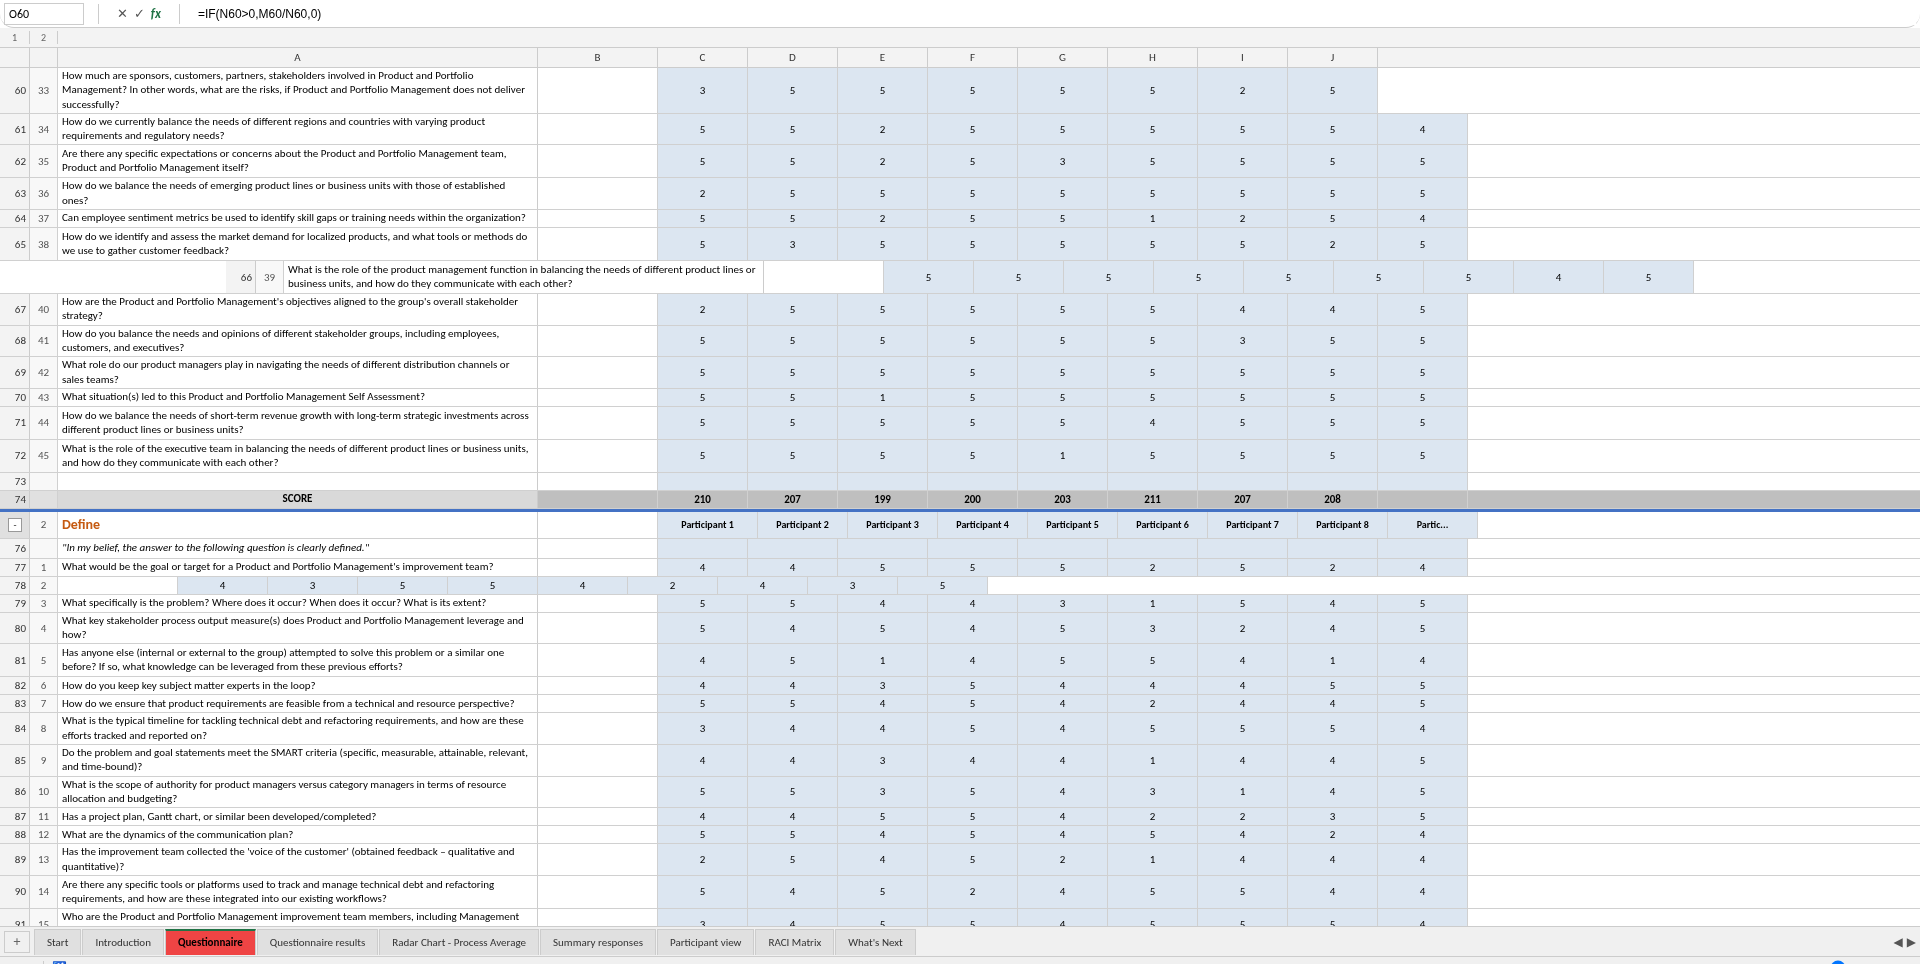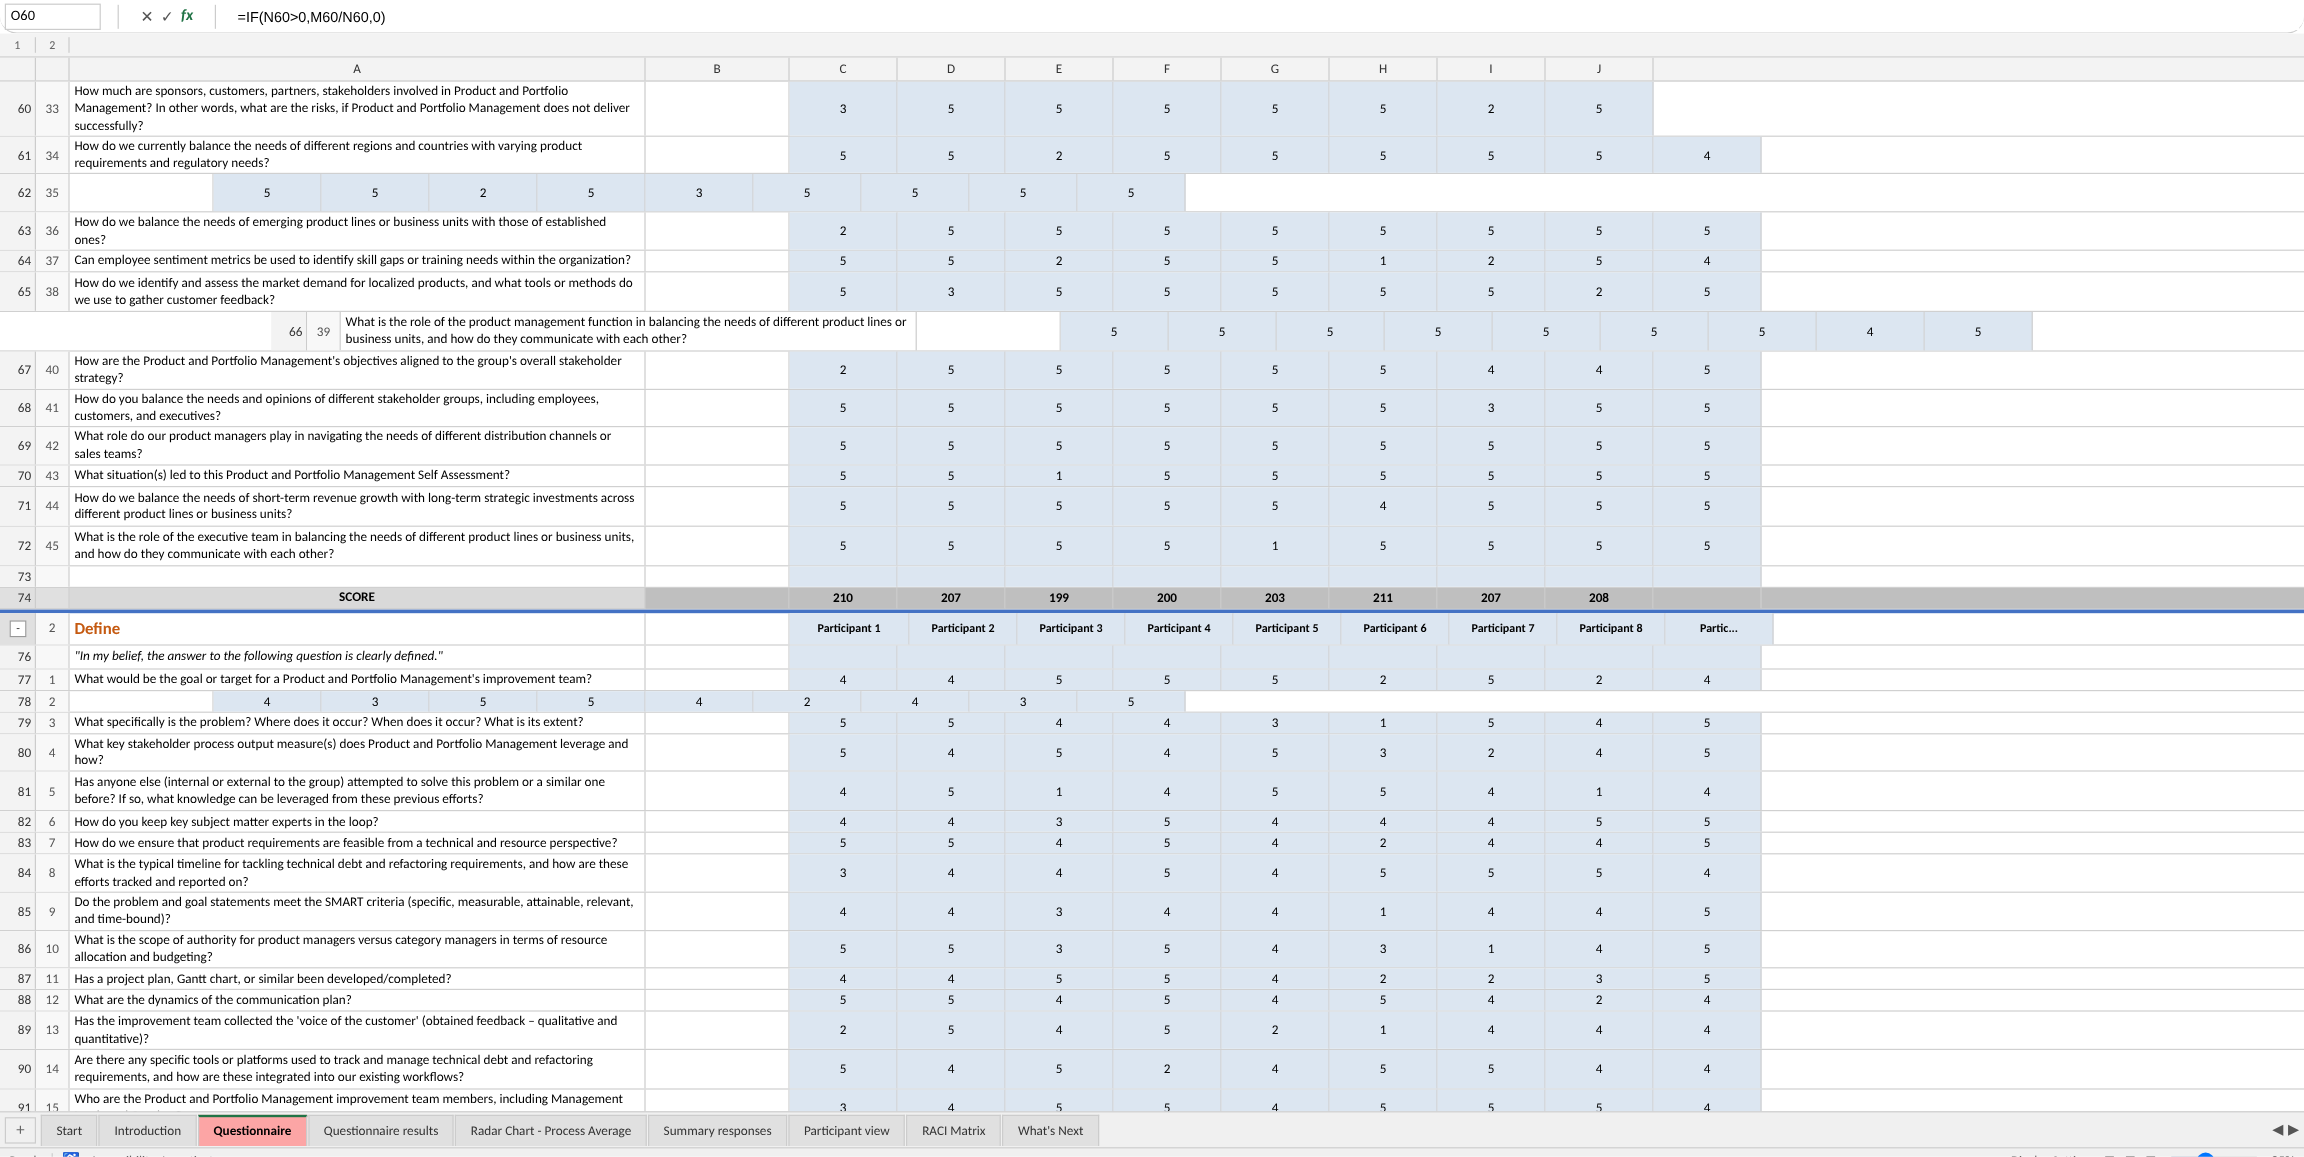--- a/index.html
+++ b/index.html
@@ -208,21 +208,21 @@
       font-size: 11px;
       cursor: pointer;
       border: 1px solid #ccc;
       border-bottom: none;
       background: #e0e0e0;
       color: #333;
       margin-right: 1px;
       white-space: nowrap;
     }
     .sheet-tab.active {
-      background: #fca5a5;
+      background: #ef4444;
       color: #000;
       font-weight: bold;
       border-top: 2px solid #217346;
     }
 
     
     .status-bar {
       display: flex;
       align-items: center;
       height: 22px;
@@ -329,20 +329,21 @@
       <div class="data-cell blue-bg" style="width:90px;">5</div>
       <div class="data-cell blue-bg" style="width:90px;">5</div>
       <div class="data-cell blue-bg" style="width:90px;">5</div>
       <div class="data-cell blue-bg" style="width:90px;">5</div>
       <div class="data-cell blue-bg" style="width:90px;">4</div>
     </div>
 
     <div class="grid-row" style="min-height:32px;">
       <div class="row-num-cell">62</div>
       <div class="sub-num-cell">35</div>
+      <div class="col-a" style="min-height:32px;">Are there any specific expectations or concerns about the Product and Portfolio Management team, Product and Portfolio Management itself?</div>
       <div class="data-cell" style="width:120px;"></div>
       <div class="data-cell blue-bg" style="width:90px;">5</div>
       <div class="data-cell blue-bg" style="width:90px;">5</div>
       <div class="data-cell blue-bg" style="width:90px;">2</div>
       <div class="data-cell blue-bg" style="width:90px;">5</div>
       <div class="data-cell blue-bg" style="width:90px;">3</div>
       <div class="data-cell blue-bg" style="width:90px;">5</div>
       <div class="data-cell blue-bg" style="width:90px;">5</div>
       <div class="data-cell blue-bg" style="width:90px;">5</div>
       <div class="data-cell blue-bg" style="width:90px;">5</div>

